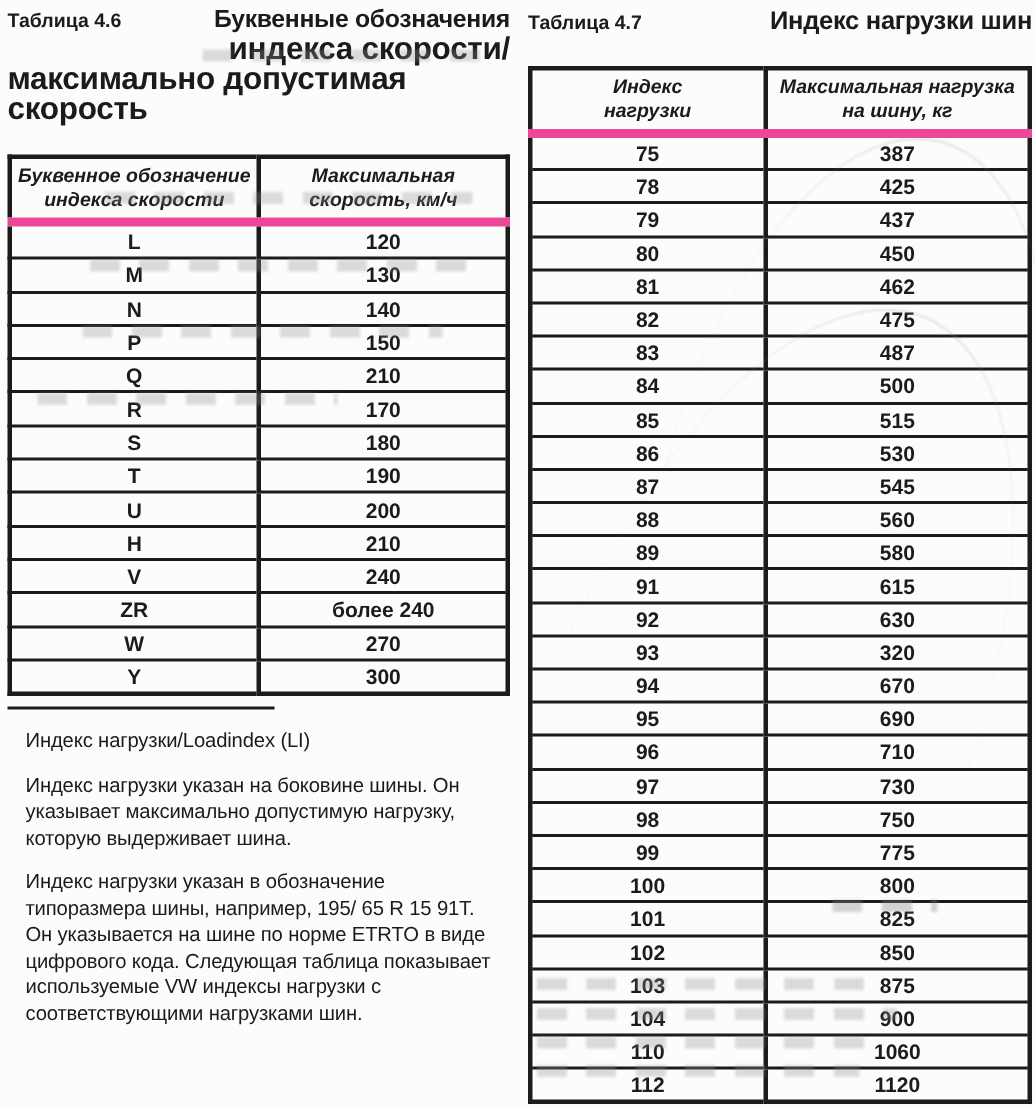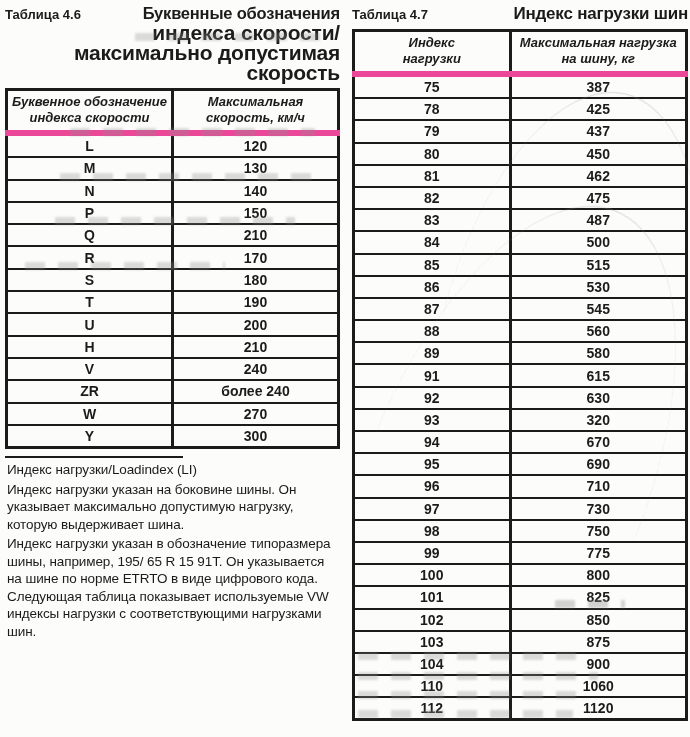--- a/index.html
+++ b/index.html
@@ -11,43 +11,43 @@
   }
   .col { position:absolute; top:4px; }
   .col-left  { left:5px;  width:335px; }
   .col-right { left:352px; width:336px; }
 
   
   .h-row1 { display:flex; justify-content:space-between; align-items:baseline; }
   .t-label { font-weight:bold; font-size:13px; white-space:nowrap; }
   .t-title { font-weight:bold; font-size:16.5px; letter-spacing:-0.2px; text-align:right; }
   .h-line  { font-weight:bold; font-size:21px; letter-spacing:-0.2px; text-align:right; line-height:20px; }
-  .h-line3 { text-align:right; }
-  .heading { margin-bottom:5px; }
+  .h-line3 { text-align:left; }
+  .heading { margin-bottom:20px; }
 
   
   table.datatable { width:100%; border-collapse:collapse; border:3px solid #1b1b1b; background:transparent; }
   table.datatable th {
     font-style:italic; font-weight:bold; font-size:13px; line-height:16px;
     text-align:center; padding:3px 2px 4px; border-bottom:6px solid #ec4899;
   }
   table.datatable th:first-child,
   table.datatable td:first-child { border-right:3px solid #1b1b1b; }
   table.datatable td {
     font-weight:bold; font-size:14px; text-align:center; padding:0;
     border-top:2px solid #1b1b1b;
   }
   .table46 td { height:20.3px; }
   .table47 td { height:20.2px; }
   .table46 th { width:50%; }
   .table47 th:first-child { width:47%; }
 
   
   .rule { width:178px; border:0; border-top:2px solid #1b1b1b; margin:7px 0 3px 0; }
-  .note { margin:2px; font-size:13.5px; line-height:17.5px; letter-spacing:-0.1px; }
+  .note { margin:12px; font-size:13.5px; line-height:17.5px; letter-spacing:-0.1px; }
 
   
   .bleed {
     position:absolute; height:8px; pointer-events:none;
     filter:blur(1.1px); opacity:.30;
     background:repeating-linear-gradient(90deg,#8f8f8f 0 20px, transparent 20px 33px);
   }
   .scratch {
     position:absolute; pointer-events:none;
     border-top:1.5px solid rgba(150,150,150,.35);

